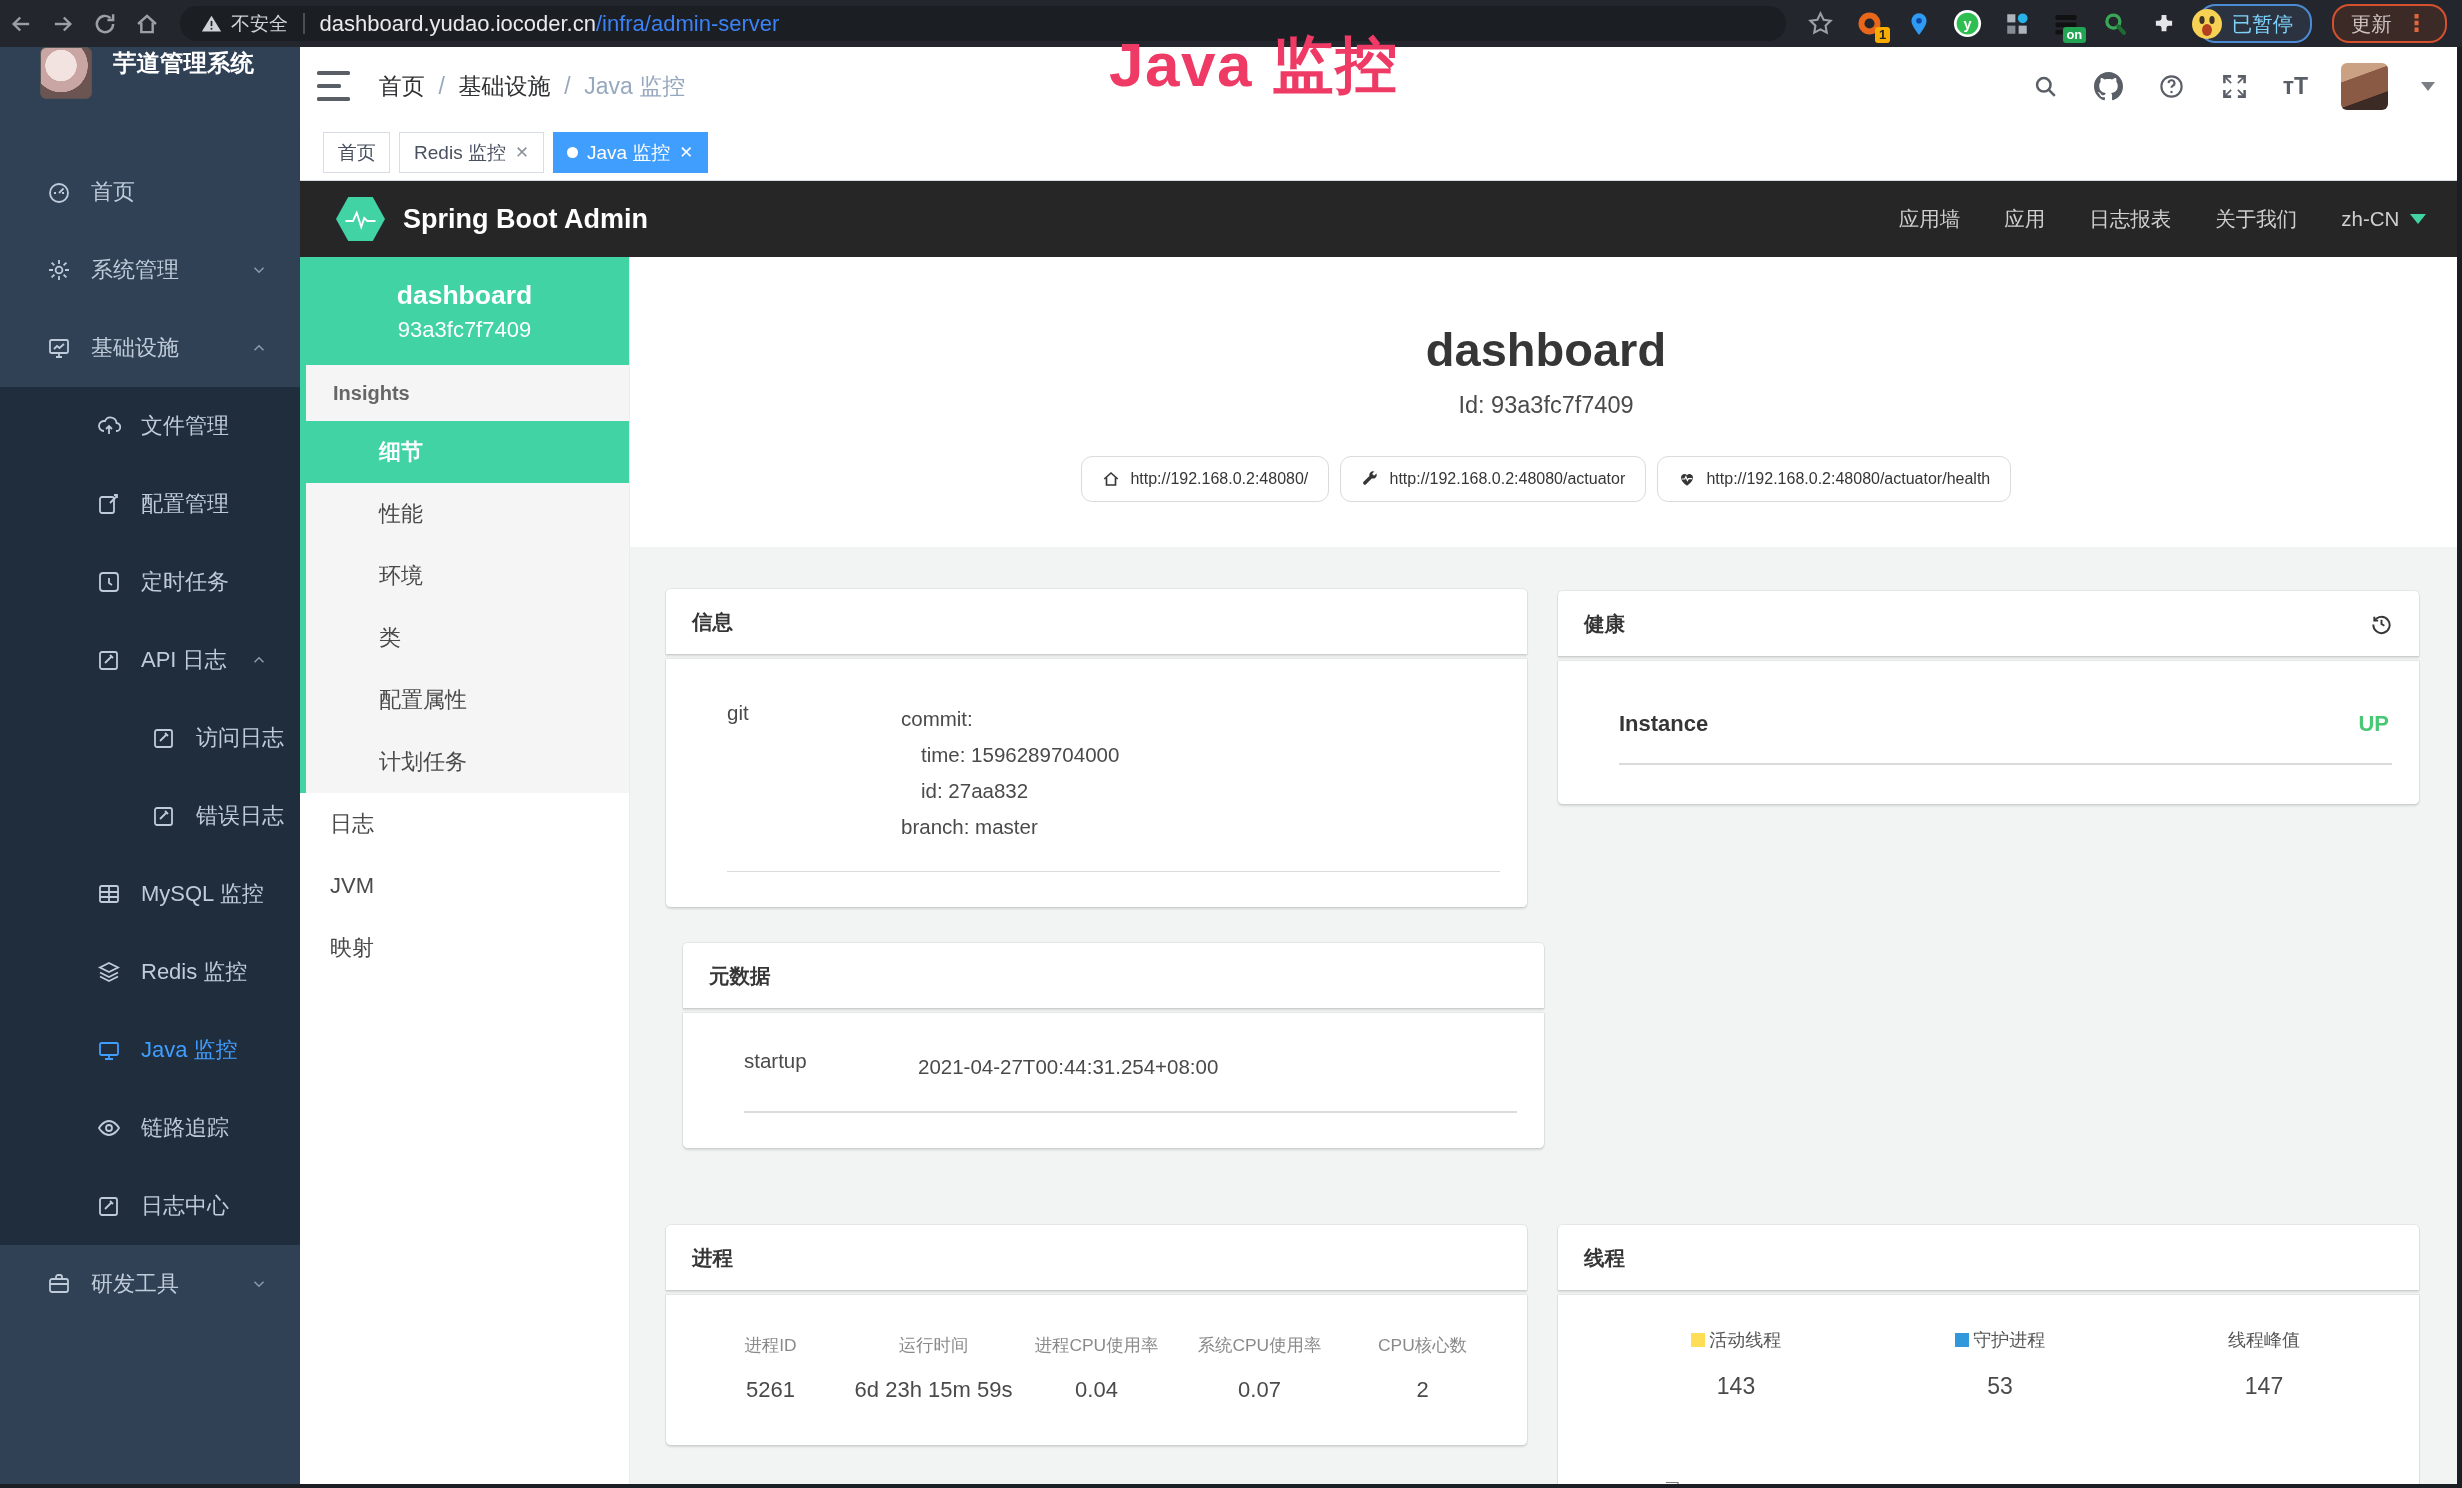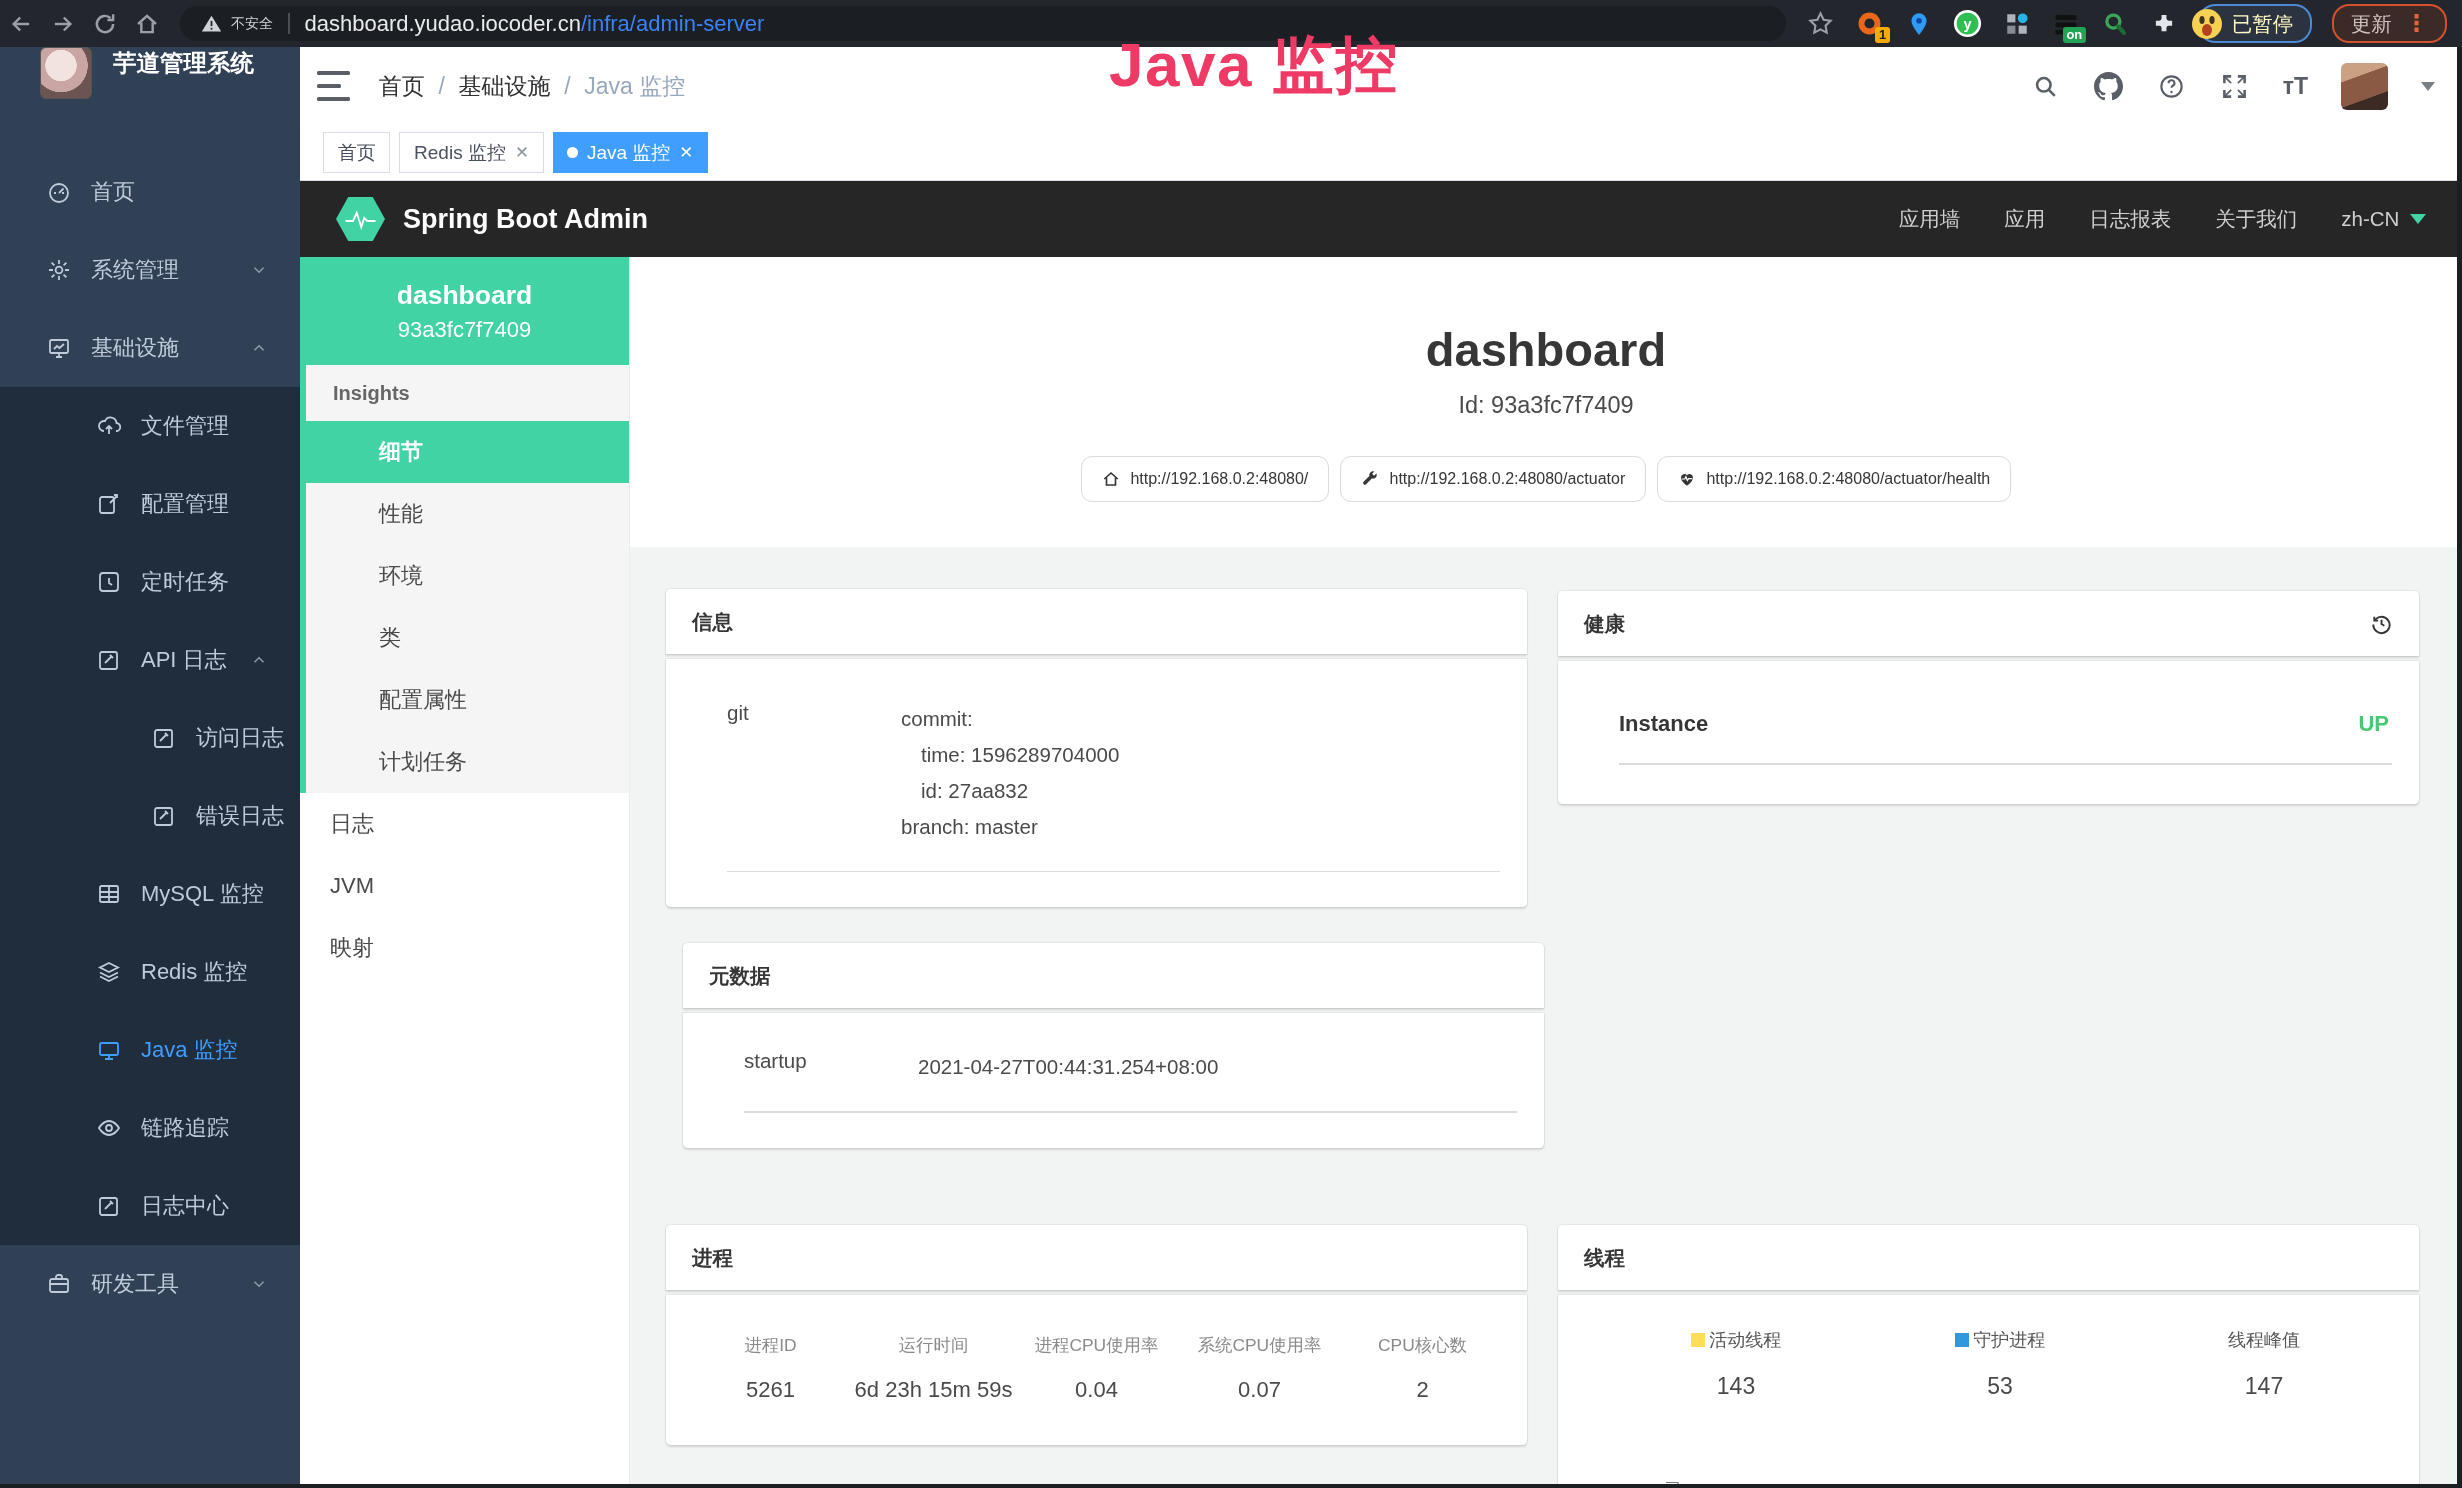--- a/index.html
+++ b/index.html
@@ -2,30 +2,30 @@
 <html style="font-size:12px"><head>
 <meta charset="utf-8">
 <style>
   html,body{margin:0;padding:0;background:#111;}
   .screen{position:relative;width:2462px;height:1489px;overflow:hidden;font-family:"Liberation Sans","DejaVu Sans",sans-serif;background:#fff;}
   svg{display:block;}
   
   .chrome{position:absolute;left:0;top:0;width:100%;height:47px;background:#23272d;display:flex;align-items:center;z-index:5;}
   .chrome-btn{width:42px;height:42px;display:flex;align-items:center;justify-content:center;color:#9aa0a6;flex:0 0 auto;}
   .omnibox{height:35px;flex:1 1 auto;margin:0 20px 0 12px;background:#1b1e23;border-radius:17.4px;display:flex;align-items:center;padding:0 21px;min-width:0;}
-  .omni-sec{display:flex;align-items:center;gap:9px;color:#cfd3d8;font-size:14px;flex:0 0 auto;}
+  .omni-sec{display:flex;align-items:center;gap:9px;color:#cfd3d8;font-size:19px;flex:0 0 auto;}
   .omni-div{width:1.5px;height:21px;background:#4a4f55;margin:0 15px;flex:0 0 auto;}
   .omni-url{font-size:22px;color:#e8eaed;white-space:nowrap;overflow:hidden;}
   .omni-url .path{color:#3b82f6;}
   .chrome-right{display:flex;align-items:center;gap:20px;padding-right:15px;flex:0 0 auto;}
   .ext{width:29px;height:29px;position:relative;display:flex;align-items:center;justify-content:center;}
   .badge{position:absolute;right:-6px;bottom:-4.6px;background:#f9ab00;color:#202124;font-size:13px;font-weight:bold;border-radius:3px;padding:0.8px 3.8px;line-height:1.1;}
   .badge.on{background:#21a453;color:#fff;}
   .pill{height:35px;border-radius:17.4px;display:flex;align-items:center;font-size:20.5px;padding:0 16.7px;gap:9px;}
-  .pill.paused{border:2.3px solid #4b8bd4;background:#2c3340;color:#fef9c3;}
+  .pill.paused{border:2.3px solid #4b8bd4;background:#2c3340;color:#7dd3fc;}
   .pill.update{border:2.3px solid #d4502e;background:#3c2a27;color:#cfc3c1;gap:13.7px;}
   .vdots{color:#e2673f;font-size:23px;font-weight:bold;letter-spacing:0;line-height:0.55;display:inline-block;}
   .emoji{width:32px;height:32px;flex:0 0 auto;margin-left:-26px;}
   
   .window{position:absolute;left:0;top:47px;width:100%;height:1442px;display:flex;}
   
   .sidebar{width:300px;flex:0 0 auto;background:#304156;color:#bfcbd9;display:flex;flex-direction:column;overflow:hidden;}
   .logo-row{height:106px;display:flex;align-items:flex-start;padding-left:40px;gap:21px;flex:0 0 auto;}
   .logo-img{width:50px;height:50px;border-radius:6px;background:radial-gradient(circle at 40% 35%,#f3e3e0 0 35%,#c9a6a4 36% 60%,#6b5452 61%);border:0.8px solid #555;}
   .logo-title{color:#fff;font-size:23.5px;font-weight:bold;}

